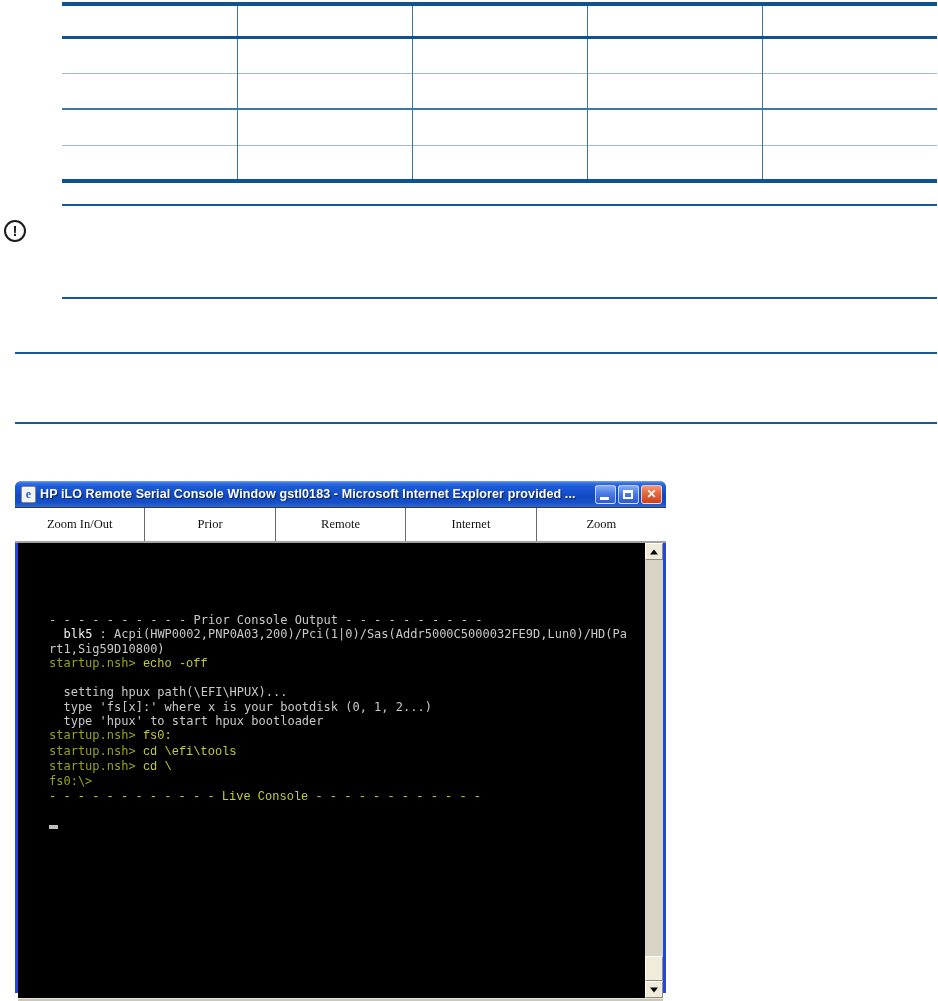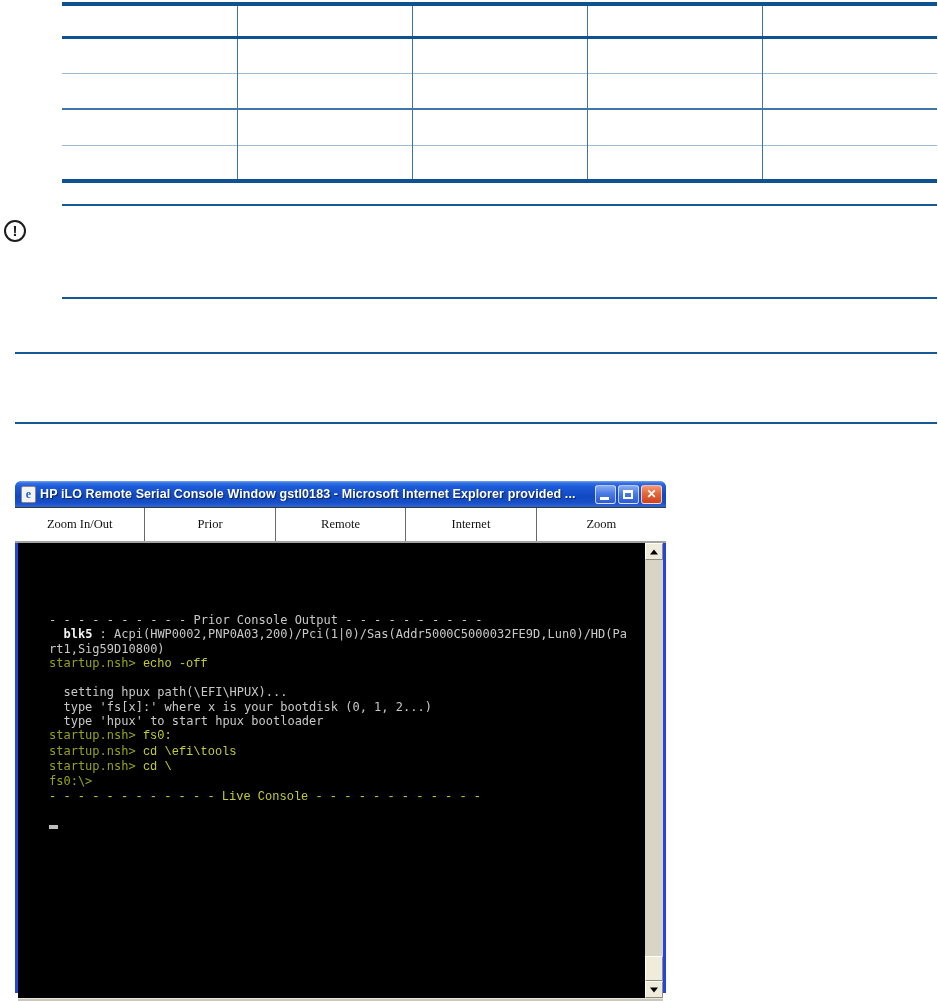--- a/index.html
+++ b/index.html
@@ -59,21 +59,21 @@
   .toolbar-button:first-child{border-left:none;}
 
   
   #console-area{position:relative;height:455px;background:var(--console-bg);
       margin:0 3px;overflow:hidden;}
   #console-output{position:absolute;left:0;top:0;right:18px;bottom:0;
       padding:70px 0 0 31px;font-family:"DejaVu Sans Mono","Liberation Mono",monospace;
       font-size:12px;line-height:14.3px;white-space:pre;cursor:text;}
   .console-line{min-height:14.3px;}
   .seg-gray{color:var(--term-gray);}
-  .seg-bold{color:var(--term-bold);font-weight:bold;}
+  .seg-bold{color:var(--term-bold);font-weight:normal;}
   .seg-prompt{color:var(--term-prompt);}
   .seg-cmd{color:var(--term-cmd);font-family:Liberation Mono, monospace;}
   #cursor{display:inline-block;width:9px;height:4px;background:#bdbdbd;margin-top:6px;}
 
   
   #scrollbar{position:absolute;right:0;top:0;width:18px;height:455px;background:var(--scroll-track);}
   .scroll-btn{position:absolute;left:0;width:18px;height:17px;background:var(--scroll-face);
       border:1px solid;border-color:#fffdf4 #8f8d80 #8f8d80 #fffdf4;box-sizing:border-box;cursor:pointer;}
   #scroll-up-button{top:0;}
   #scroll-down-button{bottom:0;}

